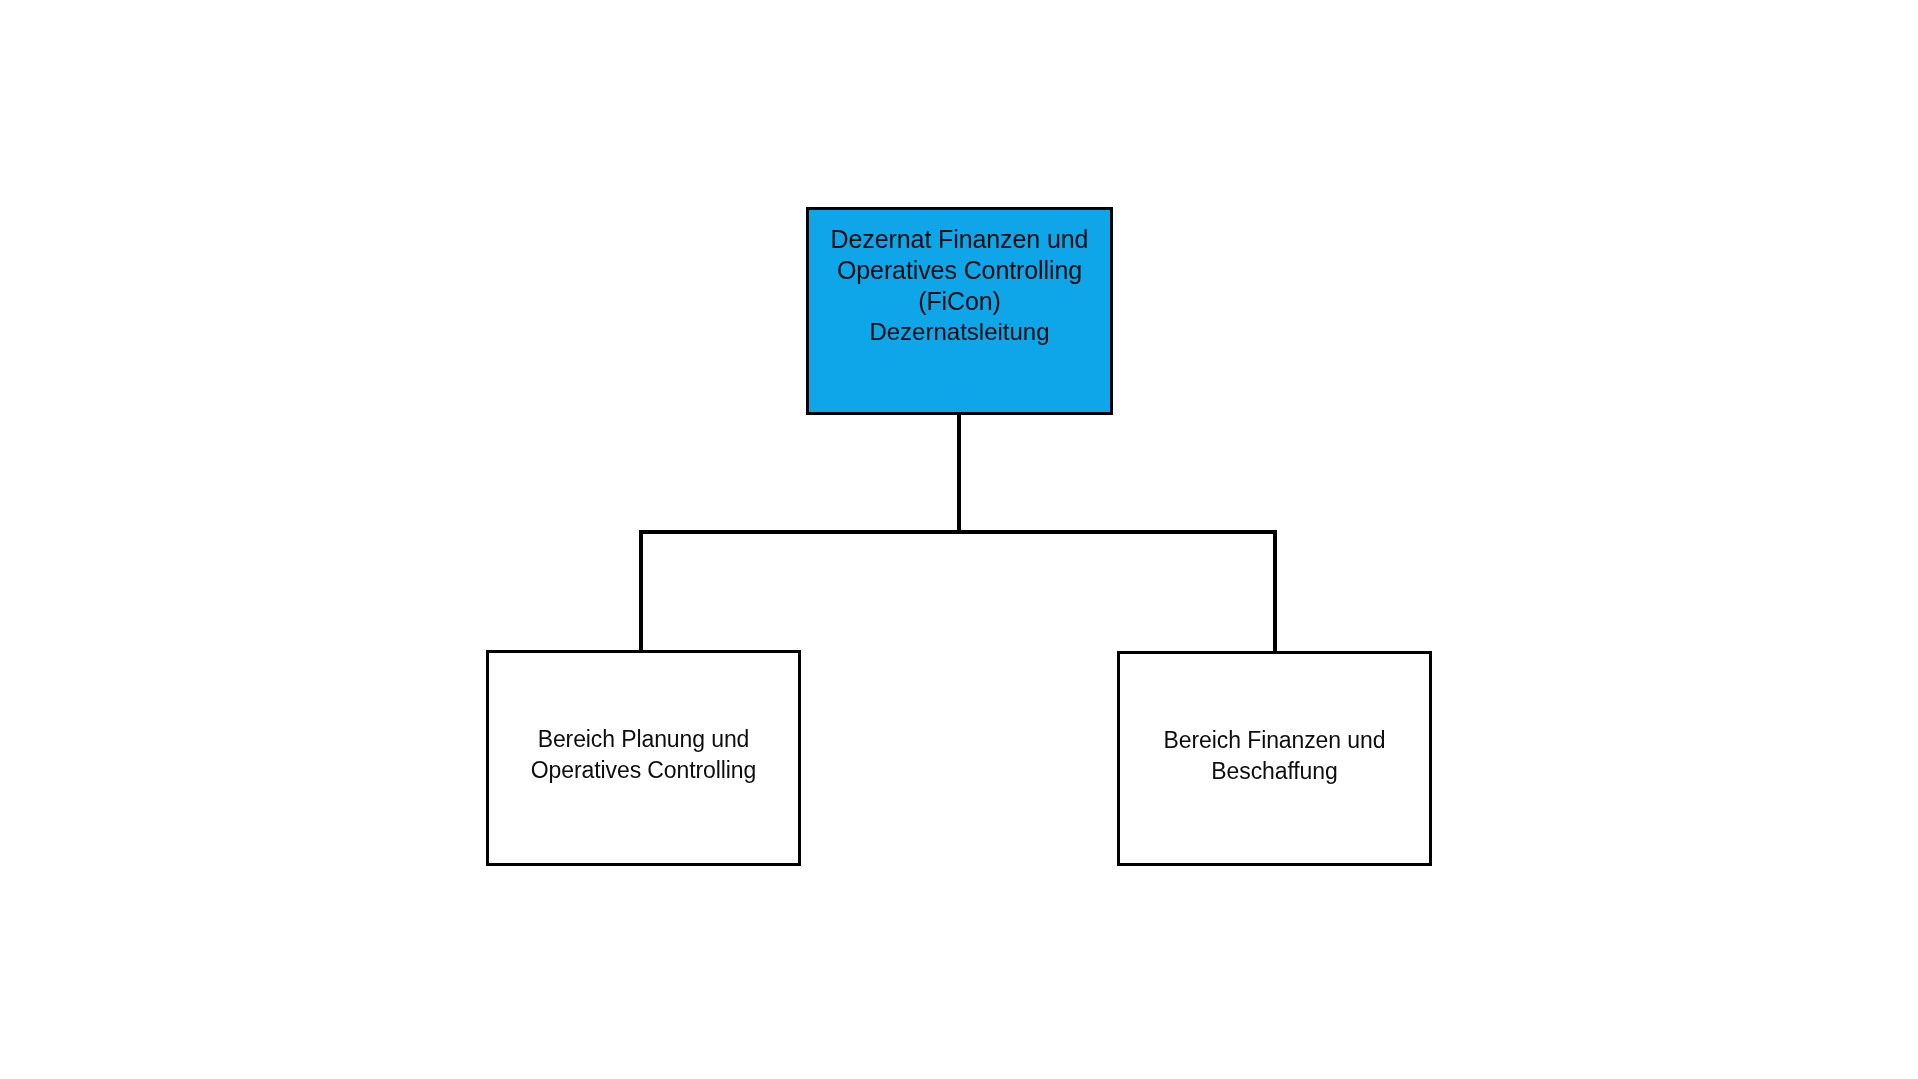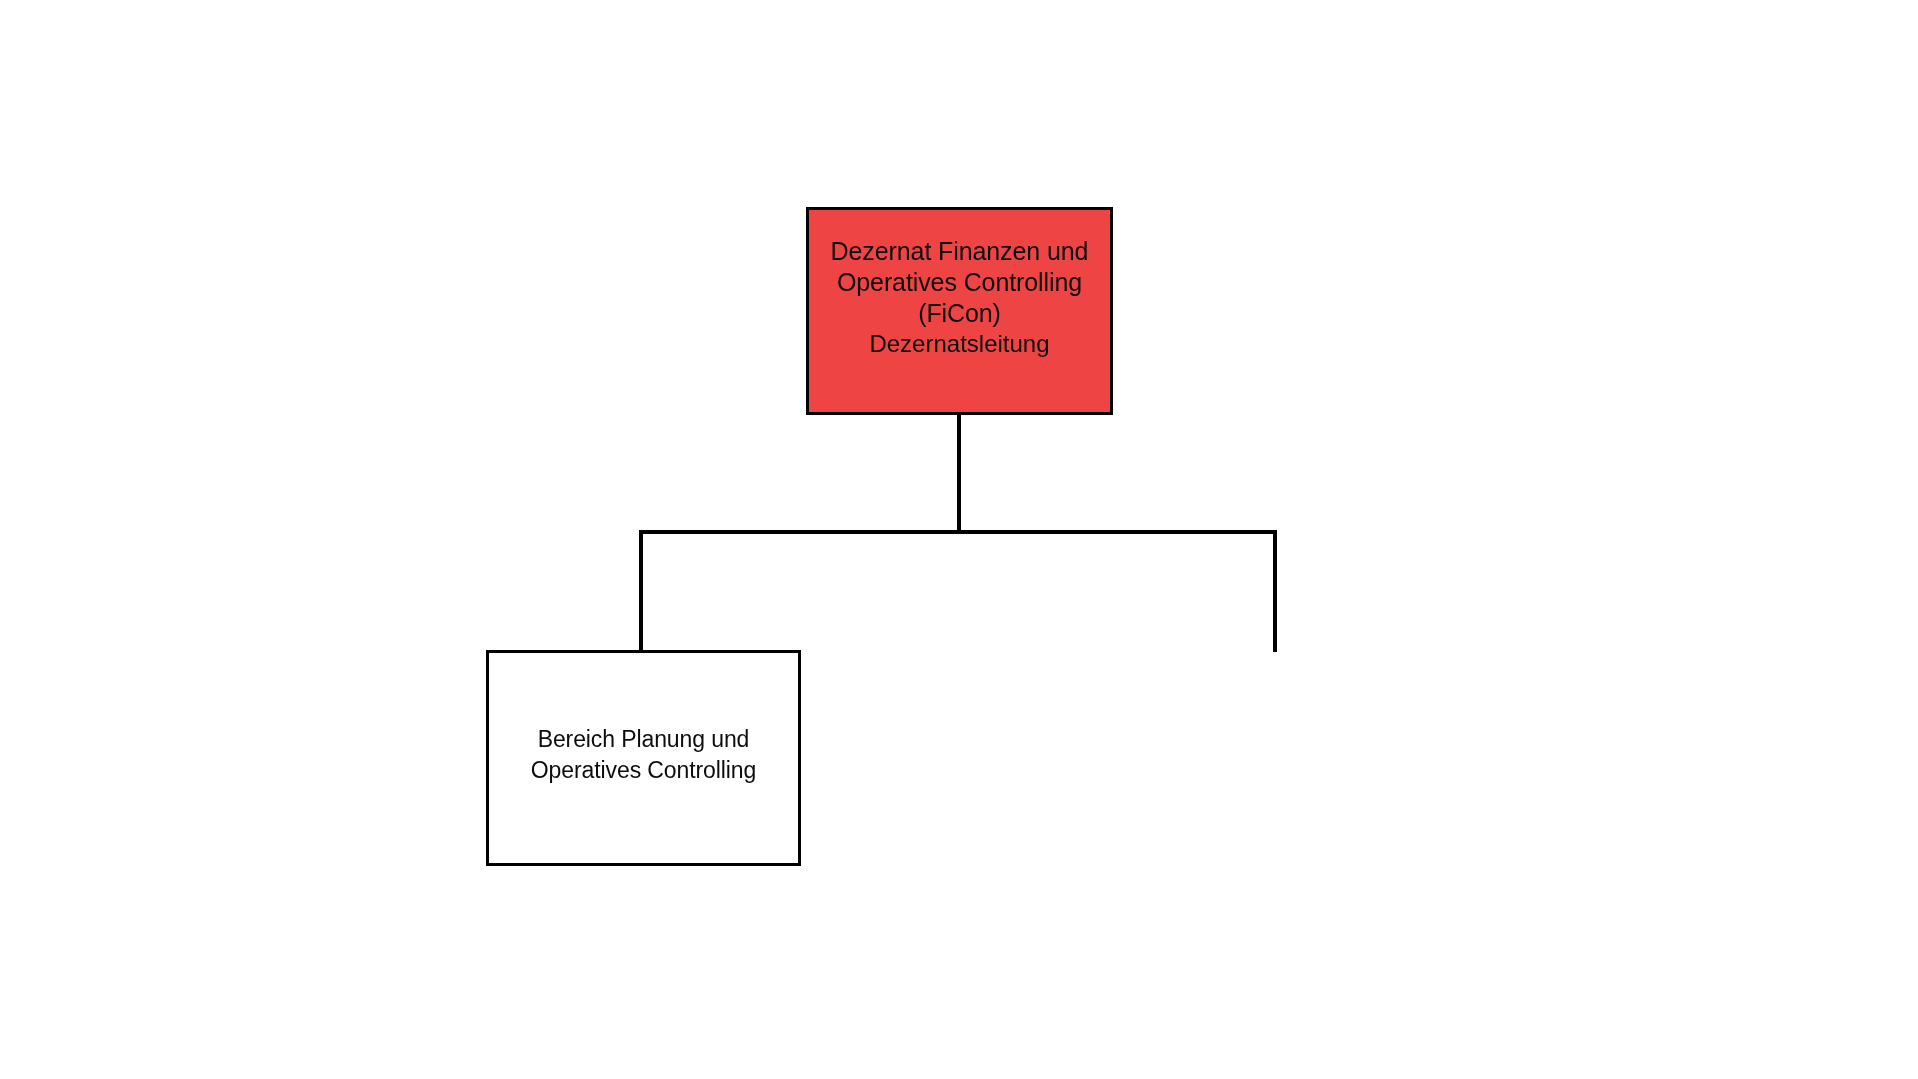--- a/index.html
+++ b/index.html
@@ -65,23 +65,23 @@
     justify-content: center;
     text-align: center;
     padding: 0 8px;
   }
 
   .node-root {
     left: 806px;
     top: 207px;
     width: 307px;
     height: 208px;
-    background: #ef4444;
+    background: #0ea5e9;
     justify-content: flex-start;
-    padding-top: 26px;
+    padding-top: 14px;
   }
   .node-root .node-title {
     font-size: 25px;
     line-height: 31px;
     font-weight: 400;
     letter-spacing: -0.1px;
     white-space: pre-line;
   }
   .node-root .node-subtitle {
     margin-top: 4px;
@@ -129,14 +129,18 @@
 Operatives Controlling
 (FiCon)</div>
     <div class="node-subtitle">Dezernatsleitung</div>
   </div>
 
   <div class="node node-child node-child-left">
     <div class="node-title">Bereich Planung und
 Operatives Controlling</div>
   </div>
 
+  <div class="node node-child node-child-right">
+    <div class="node-title">Bereich Finanzen und
+Beschaffung</div>
+  </div>
 
 </div>
 
 </body></html>

